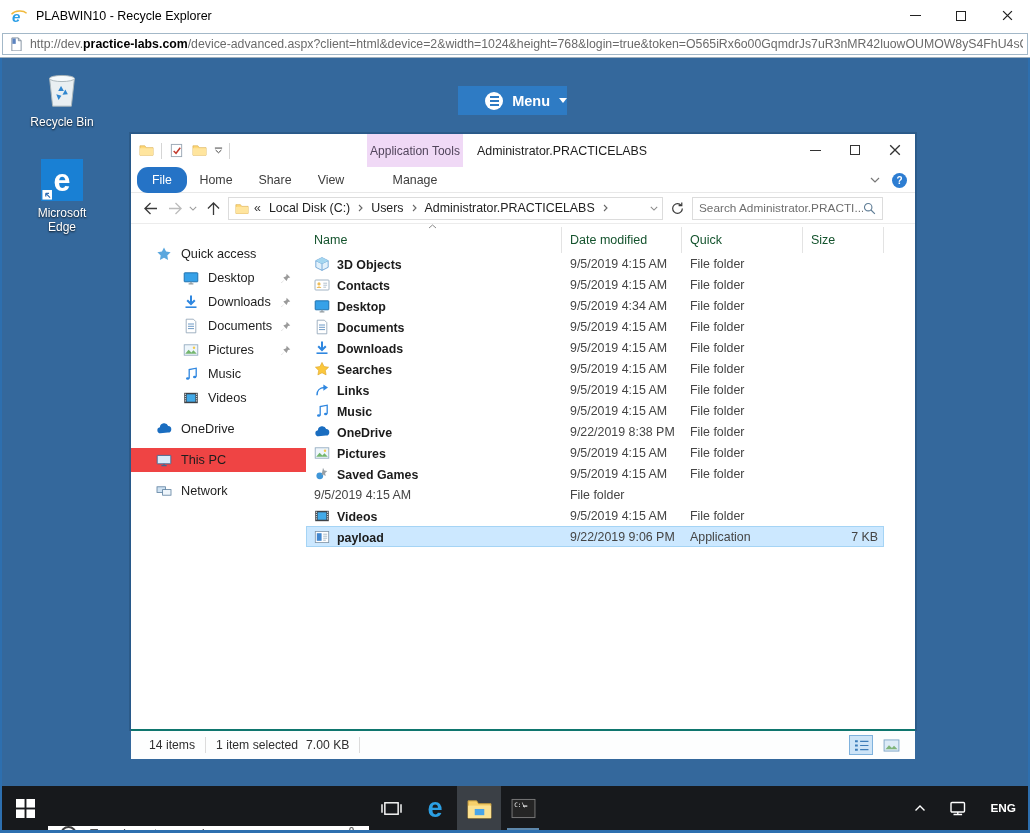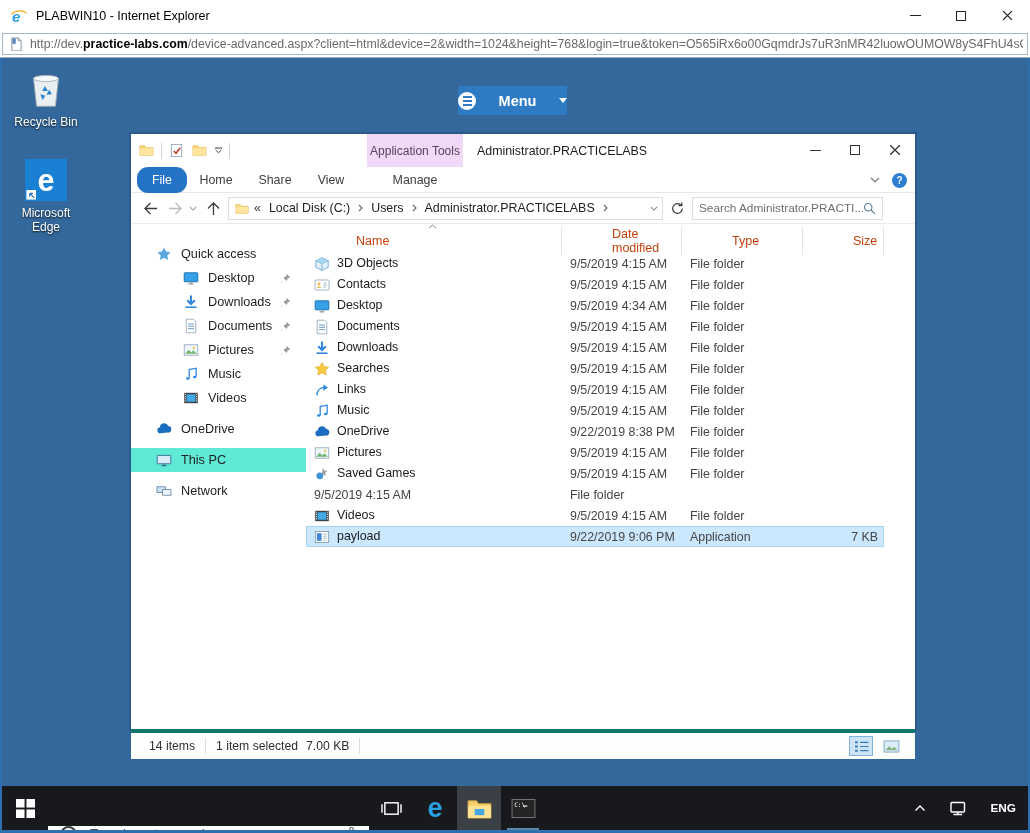--- a/index.html
+++ b/index.html
@@ -19,29 +19,29 @@
   .ie-urlbar { height:27px; background:#fff; border-bottom:1px solid #9fb1c0; padding:2px 2px 3px 2px; }
   .url-box { height:22px; border:1px solid #a3b8c8; background:#fff; display:flex; align-items:center; padding:0 4px; overflow:hidden; }
   .page-ico { width:13px; height:15px; margin:0 7px 0 3px; flex:0 0 auto; }
   .url-text { font-size:12.3px; color:#6a6a6a; white-space:nowrap; overflow:hidden; }
   .url-text b { color:#000; }
 
   
   .viewport { height:775px; border-left:2px solid #2d6faf; border-right:2px solid #2d6faf; position:relative; background:#34689c; }
   .desktop { position:absolute; left:0; top:0; width:1026px; height:728px; }
 
-  .desk-icons { position:absolute; left:2px; top:10px; width:84px; }
+  .desk-icons { position:absolute; left:18px; top:10px; width:84px; }
   .desk-icon { width:84px; display:flex; flex-direction:column; align-items:center; margin-bottom:30px; }
   .desk-icon .dicon { width:42px; height:42px; }
   .desk-icon .dicon svg { width:42px; height:42px; }
   .dlabel { margin-top:5px; font-size:12px; color:#fff; text-align:center; line-height:14px;
             text-shadow:0 1px 2px rgba(0,0,0,.85); max-width:74px; }
 
   .menu-btn { position:absolute; left:456px; top:28px; width:109px; height:29px; background:#2e7bc4; border:none;
-    display:flex; align-items:center; justify-content:space-between; gap:9px; cursor:pointer; }
+    display:flex; align-items:center; justify-content:flex-end; gap:9px; cursor:pointer; }
   .menu-circle { width:18px; height:18px; border-radius:50%; background:#fff; display:flex; flex-direction:column;
     align-items:center; justify-content:center; gap:2px; }
   .menu-circle i { display:block; width:9px; height:2px; background:#2e7bc4; }
   .menu-label { color:#fff; font-size:14.5px; font-weight:bold; }
   .menu-caret { width:0; height:0; border-left:4px solid transparent; border-right:4px solid transparent; border-top:5px solid #fff; }
 
   
   .explorer { position:absolute; left:128px; top:75px; width:786px; height:597px; background:#fff;
     border:1px solid #28598a; box-shadow:0 0 0 1px rgba(20,50,80,.25); font-size:12.5px; }
 
@@ -87,42 +87,42 @@
   .search-box input { border:none; outline:none; flex:1; font-size:11.8px; color:#555;
     font-family:"Liberation Sans","DejaVu Sans",sans-serif; min-width:0; }
   .search-box input::placeholder { color:#6e6e6e; opacity:1; }
   .search-box .mag { color:#5f7d96; flex:0 0 auto; }
 
   .x-content { display:flex; height:505px; background:#fff; }
   .sidebar { width:175px; padding-top:18px; flex:0 0 auto; }
   .sb-item { height:24px; display:flex; align-items:center; padding-left:25px; cursor:default; }
   .sb-item.child { padding-left:52px; }
   .sb-item.gap { margin-top:7px; }
-  .sb-item.selected { background:#5eead4; }
+  .sb-item.selected { background:#ef4444; }
   .sb-icon { width:16px; height:16px; margin-right:9px; flex:0 0 auto; }
   .sb-icon svg { width:16px; height:16px; }
   .sb-label { font-size:12.7px; color:#1e1e1e; white-space:nowrap; }
   .sb-pin { margin-left:auto; margin-right:15px; width:11px; height:11px; }
   .sb-pin svg { width:11px; height:11px; }
 
   .filelist { flex:1; padding-top:3px; position:relative; }
   .sort-caret { position:absolute; left:122px; top:0px; color:#8a8a8a; }
   .lheader { display:grid; grid-template-columns:256px 120px 121px 81px; height:26px; width:578px; }
-  .lheader .hcell { display:flex; align-items:center; padding-left:8px; font-size:12.5px; color:#c2410c;
-    border-right:1px solid #e3e3e3;margin-left:42px; }
+  .lheader .hcell { display:flex; align-items:center; padding-left:8px; font-size:12.5px; color:#14532d;
+    border-right:1px solid #e3e3e3; }
   .rows { width:578px; }
   .row { display:grid; grid-template-columns:256px 120px 121px 81px; height:21px; align-items:center; }
   .row.selected { background:#cce8ff; box-shadow:inset 0 0 0 1px #a5d4f5; }
   .cell { font-size:12.4px; color:#454545; padding-left:8px; white-space:nowrap; overflow:hidden; }
-  .cell.namec { display:flex; align-items:flex-start; gap:7px; color:#1b1b1b; }
+  .cell.namec { display:flex; align-items:flex-end; gap:7px; color:#1b1b1b;font-weight:bold; }
   .fi { width:16px; height:16px; flex:0 0 auto; }
   .fi svg { width:16px; height:16px; }
   .cell.sizec { text-align:right; padding-right:6px; padding-left:0; }
 
-  .x-status { height:30px; border-top:4px solid #0f766e; background:#fdfefe; display:flex; align-items:center; padding:0 12px 0 18px; }
+  .x-status { height:30px; border-top:2px solid #0f766e; background:#fdfefe; display:flex; align-items:center; padding:0 12px 0 18px; }
   .st-text { font-size:12.2px; color:#2f2f2f; }
   .vsep { width:1px; height:16px; background:#dcdcdc; margin:0 10px; }
   .st-kb { margin-left:8px; }
   .view-btns { margin-left:auto; display:flex; gap:6px; }
   .vbtn { width:24px; height:20px; display:flex; align-items:center; justify-content:center; }
   .vbtn.active { background:#cde4f7; box-shadow:inset 0 0 0 1px #7fb2dd; }
 
   
   .taskbar { position:absolute; left:0; bottom:3px; width:1026px; height:44px; background:#17191c; display:flex; align-items:stretch; }
   .tb-btn { width:46px; display:flex; align-items:center; justify-content:center; }
@@ -143,21 +143,21 @@
 </head>
 <body>
 
 <header class="ie-titlebar">
   <span class="ie-logo">
     <svg viewBox="0 0 18 18">
         <text x="2" y="14.5" font-size="15" font-style="italic" font-weight="bold" fill="#2a9ee6">e</text>
         <path d="M1.5 7.2C5.2 3.2 13.2 3 16.6 6.2" stroke="#f0b93c" stroke-width="1.4" fill="none"></path>
       </svg>
   </span>
-  <span class="ie-title">PLABWIN10 - Internet Explorer</span>
+  <span class="ie-title">PLABWIN10 - Recycle Explorer</span>
   <div class="ie-controls">
     <span class="ie-btn">
         <span class="glyph-min"></span>
       </span>
     <span class="ie-btn">
         <span class="glyph-max"></span>
       </span>
     <span class="ie-btn">
         <svg width="11" height="11" viewBox="0 0 10 10">
           <path d="M1 1l8 8M9 1l-8 8" stroke="#222" stroke-width="1.2"></path>
@@ -510,21 +510,21 @@
 
         <div class="filelist">
           <span class="sort-caret">
               <svg width="9" height="5" viewBox="0 0 9 5">
                 <path d="M1 4l3.5-3L8 4" stroke="currentColor" fill="none" stroke-width="1"></path>
               </svg>
             </span>
           <div class="lheader">
             <span class="hcell">Name</span>
             <span class="hcell">Date modified</span>
-            <span class="hcell">Type</span>
+            <span class="hcell">Quick</span>
             <span class="hcell">Size</span>
           </div>
           <div class="rows">
 
               <div class="row">
                 <span class="cell namec">
                   <span class="fi">
                     <svg viewBox="0 0 16 16">
                       <path d="M8 1.6L14.2 4.7v6.6L8 14.4 1.8 11.3V4.7z" fill="#e2f1fb" stroke="#5e9bd1" stroke-width=".8"></path>
                       <path d="M1.8 4.7l6.2 3 6.2-3" fill="none" stroke="#5e9bd1" stroke-width=".8"></path>

